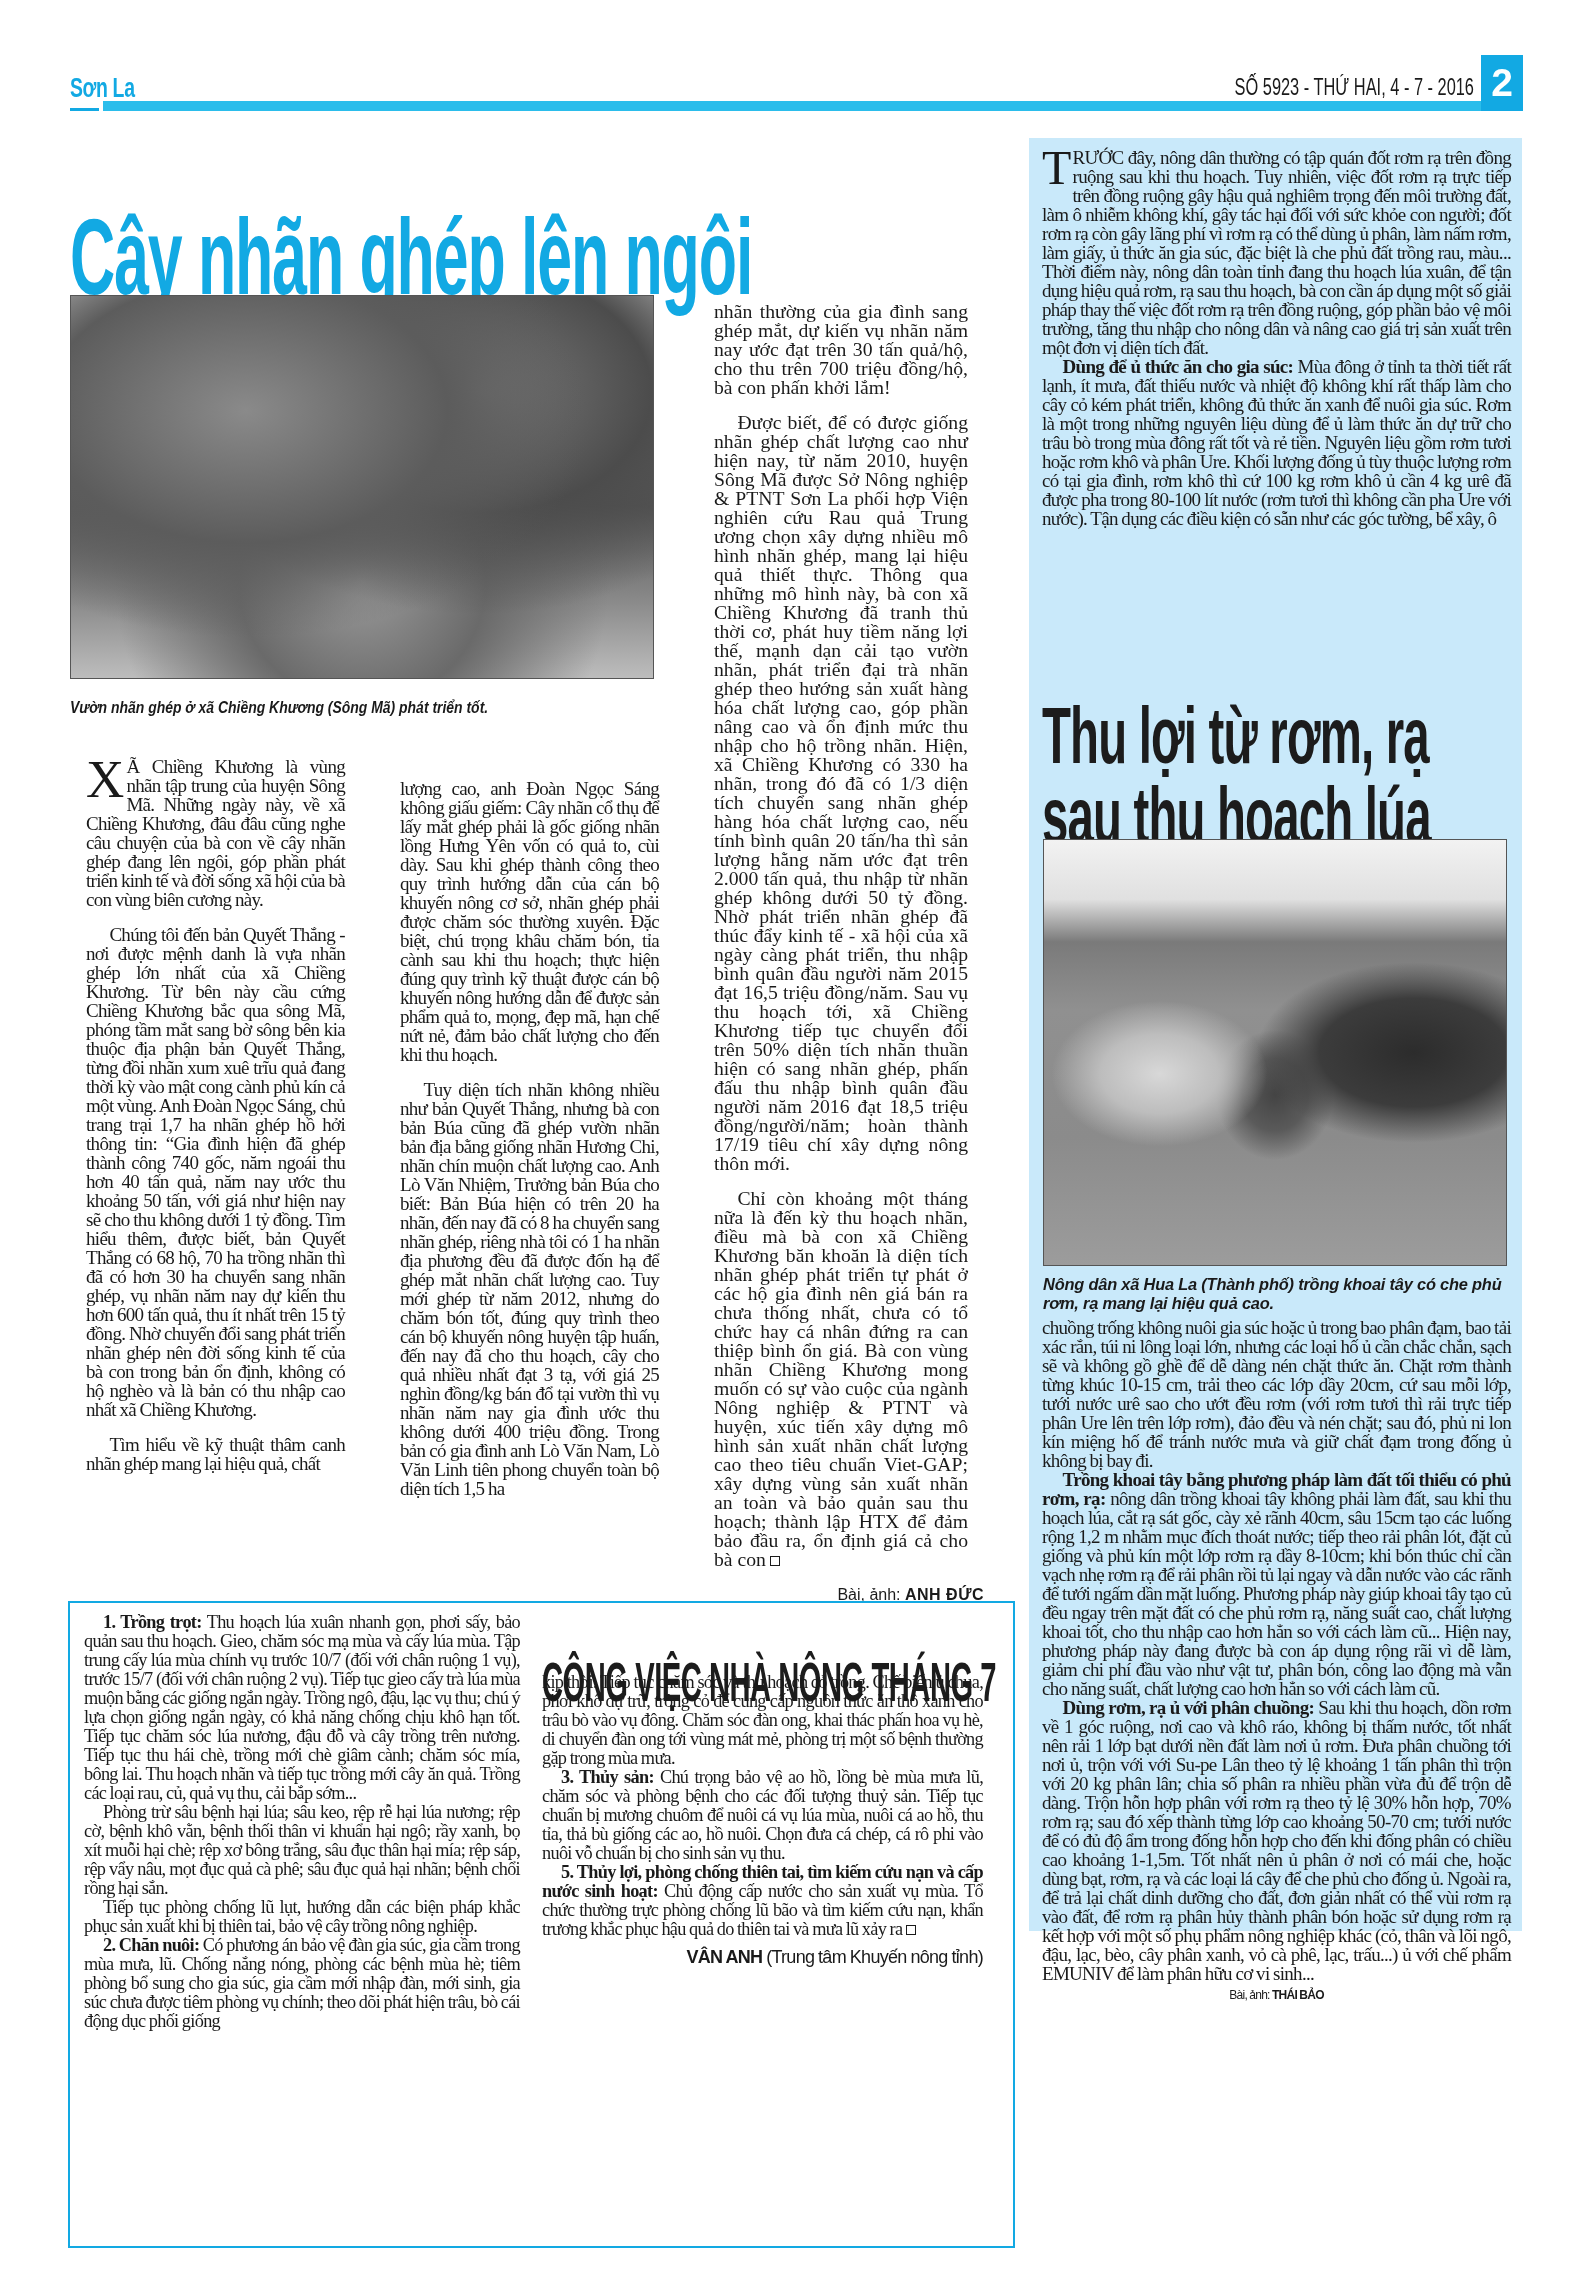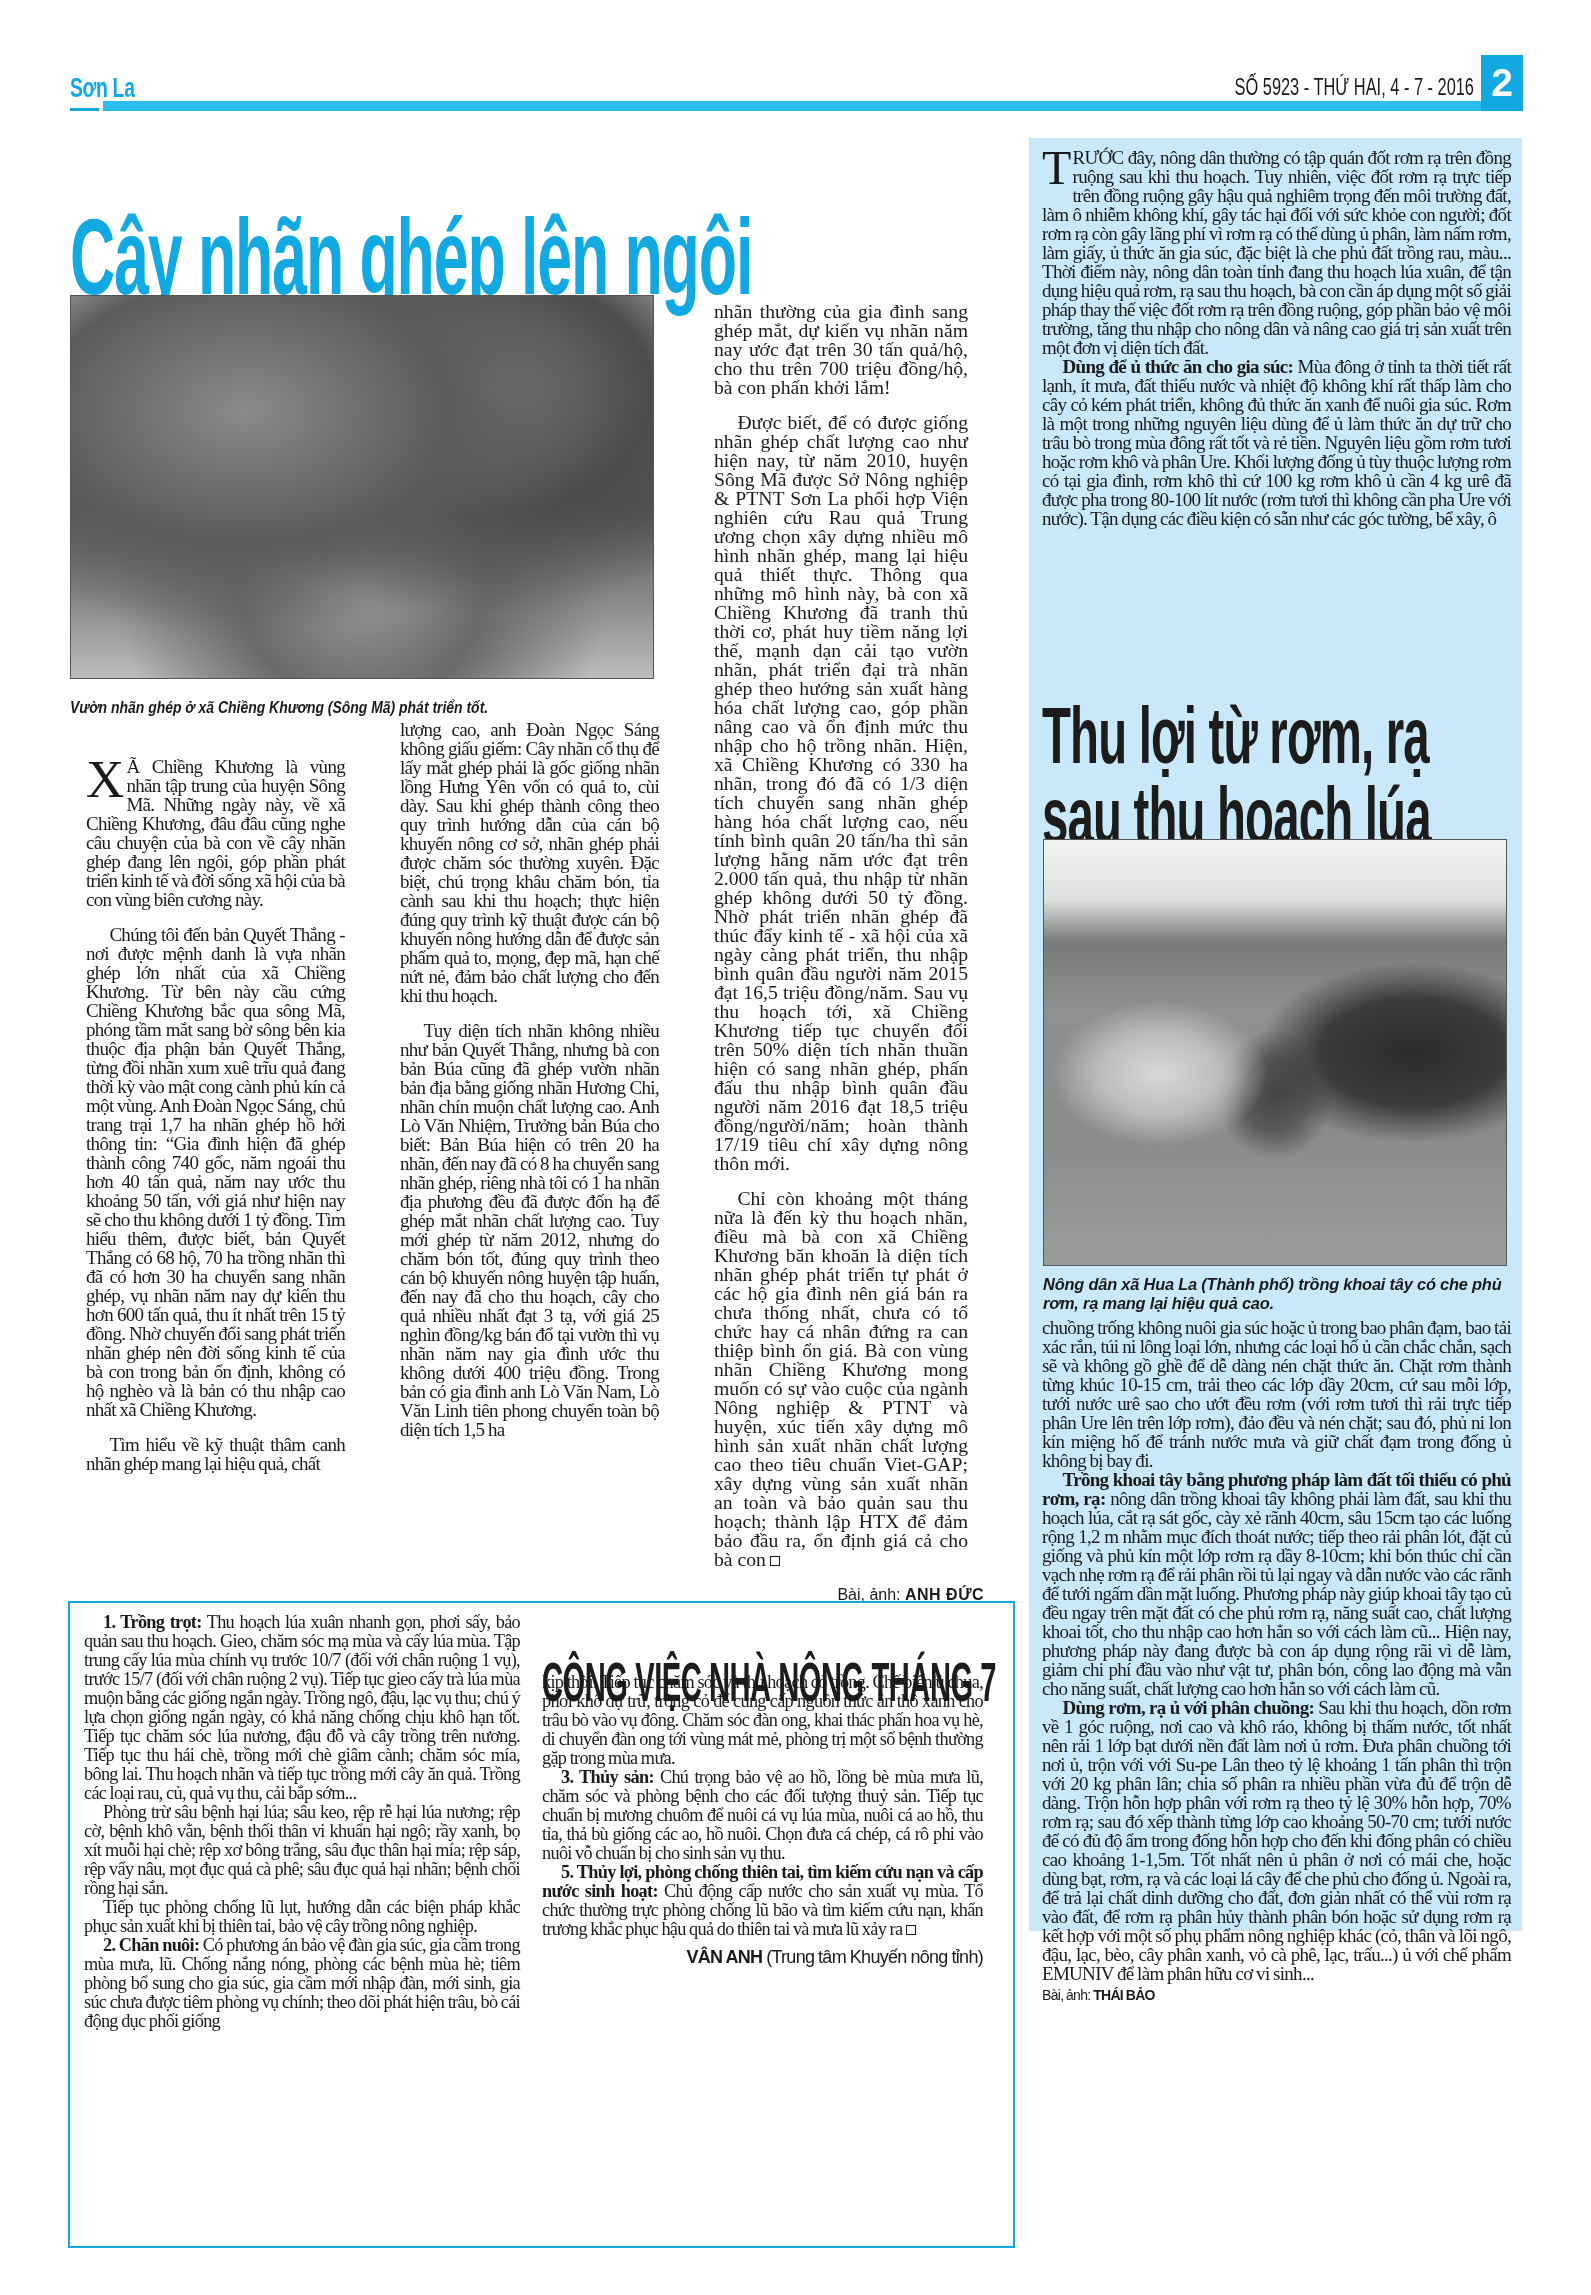--- a/index.html
+++ b/index.html
@@ -33,21 +33,21 @@
   .caption1 { position: absolute; left: 70px; top: 698px; width: 584px; font-family: "Liberation Sans", sans-serif;
               font-style: italic; font-weight: bold; font-size: 17px; transform: scaleX(0.82); transform-origin: left; white-space: nowrap; }
 
   .col { position: absolute; font-size: 19px; line-height: 19px; text-align: justify;
          transform-origin: left top; }
   .col p { margin: 16px; text-indent: 23.4px; }
   .col p.first { text-indent: 0; }
   .condensed { letter-spacing: -0.7px; word-spacing: -0.5px; }
 
   .c1 { left: 70px; top: 741px; width: 291px; }
-  .c2 { left: 384px; top: 704px; width: 291px; }
+  .c2 { left: 384px; top: 763px; width: 291px; }
   .c3 { left: 698px; top: 286px; width: 286px; font-size: 19.7px; line-height: 19px; }
   .dropcap { float: left; font-size: 53px; line-height: 41px; padding: 1.9px 2.8px 0 0; font-weight: normal; }
   .byline { text-align: right; font-family: "Liberation Sans", sans-serif; font-size: 16px; margin-top: 3px; }
   .byline b { font-weight: bold; letter-spacing: 0.5px; }
   .endmark { display: inline-block; width: 10.3px; height: 10.3px; border: 1.4px solid #1a1a1a; box-sizing: border-box; vertical-align: baseline; margin-left: 3.8px; }
 
   
   .sidebar { position: absolute; left: 1029px; top: 138px; width: 493px; height: 1793px; background: #c9e9fa; }
   .sb-col { position: absolute; left: 1042px; width: 469px; font-size: 19px; line-height: 19px; text-align: justify; }
   .sb-col p { margin: 0; text-indent: 20.6px; }
@@ -59,21 +59,21 @@
                font-weight: bold; font-size: 79px; line-height: 80px; color: #1c1c1c; letter-spacing: -1.4px;
                transform: scaleX(0.6); transform-origin: left top; white-space: nowrap; }
   .photo2 { position: absolute; left: 1043px; top: 839px; width: 464px; height: 427px; border: 1.4px solid #555; box-sizing: border-box;
             background:
               radial-gradient(ellipse at 25% 55%, #d8d8d8 0, #bdbdbd 12%, transparent 22%),
               radial-gradient(ellipse at 80% 50%, #2c2c2c 0, #3c3c3c 18%, transparent 30%),
               radial-gradient(ellipse at 50% 60%, #444 0, #5a5a5a 10%, transparent 18%),
               linear-gradient(#f2f2f2 0, #e0e0e0 14%, #7a7a7a 24%, #909090 40%, #8b8b8b 70%, #9c9c9c 100%); }
   .caption2 { position: absolute; left: 1043px; top: 1275px; width: 469px; font-family: "Liberation Sans", sans-serif;
               font-style: italic; font-weight: bold; font-size: 16.4px; line-height: 19px; letter-spacing: -0.2px; }
-  .sb-byline { text-align: left; font-family: "Liberation Sans", sans-serif; font-size: 14px; margin-top: 2.8px; }
+  .sb-byline { text-align: center; font-family: "Liberation Sans", sans-serif; font-size: 12px; margin-top: 2.8px; }
 
   
   .box3 { position: absolute; left: 68px; top: 1601px; width: 947px; height: 647px; border: 2.8px solid #12a9e3; box-sizing: border-box; }
   .b-col { position: absolute; font-size: 18.3px; line-height: 19px; text-align: justify; }
   .b-col p { margin: 0; text-indent: 19px; }
   .b-col p.cont { text-indent: 0; }
   .b1 { left: 84px; top: 1613px; width: 436px; }
   .b2 { left: 542px; top: 1673px; width: 441px; }
   .headline3 { position: absolute; left: 542px; top: 1608px; font-family: "Liberation Sans", sans-serif; font-weight: bold;
                font-size: 55px; line-height: 56px; color: #1c1c1c; letter-spacing: -0.9px;

